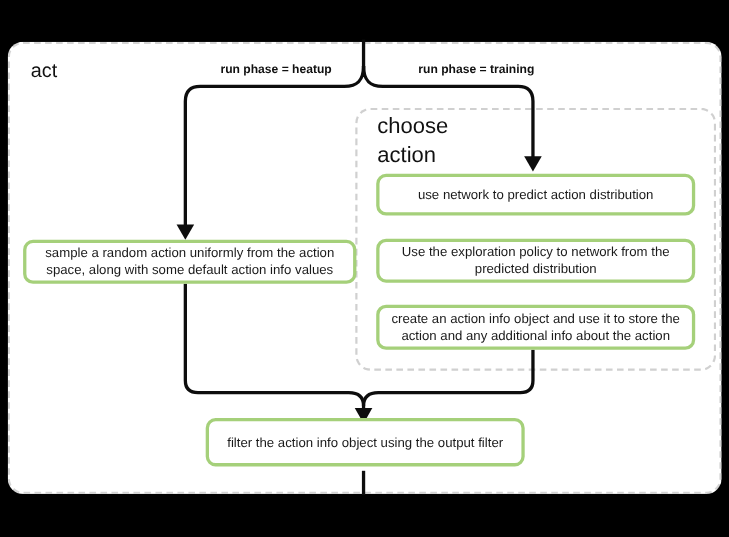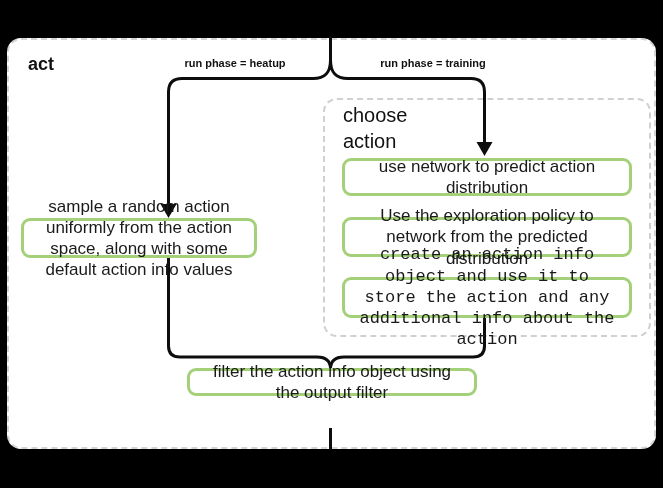--- a/index.html
+++ b/index.html
@@ -12,28 +12,28 @@
   
   .panel{
     position:absolute;left:7px;top:38px;width:649px;height:411px;
     background:#ffffff;
     border:2px dashed #d4d4d4;
     border-radius:14px;
     box-sizing:border-box;
   }
   .diagram-title{
     position:absolute;left:28px;top:54px;
-    font-size:18px;font-weight:bold;color:#111;
+    font-size:18px;font-weight:normal;color:#111;
   }
   .branch-label{
     position:absolute;top:57px;width:130px;
     font-size:11px;font-weight:bold;text-align:center;color:#111;
     white-space:nowrap;
   }
-  .branch-label.heatup{left:170px;}
+  .branch-label.heatup{left:186px;}
   .branch-label.training{left:368px;}
   
   .group{
     position:absolute;left:323px;top:98px;width:328px;height:239px;
     background:#ffffff;
     border:2px dashed #d0d0d0;
     border-radius:14px;
     box-sizing:border-box;
   }
   .group-title{
@@ -42,28 +42,28 @@
   }
   
   .node{
     position:absolute;
     background:#ffffff;
     border:3px solid #a5d07a;
     border-radius:9px;
     box-sizing:border-box;
     display:flex;align-items:center;justify-content:center;
     text-align:center;
-    font-size:17px;line-height:1.25;color:#1a1a1a;
+    font-size:12px;line-height:1.25;color:#1a1a1a;
     padding:2px 10px;
   }
-  .node.sample{left:21px;top:218px;width:236px;height:40px;}
+  .node.sample{left:21px;top:218px;width:303px;height:40px;}
   .node.network{left:342px;top:158px;width:290px;height:38px;}
   .node.explore{left:342px;top:217px;width:290px;height:40px;}
-  .node.create{left:342px;top:277px;width:290px;height:41px;font-family:Liberation Mono, monospace;}
-  .node.filter{left:187px;top:368px;width:290px;height:28px;}
+  .node.create{left:342px;top:277px;width:290px;height:41px;}
+  .node.filter{left:187px;top:380px;width:290px;height:44px;}
   
   svg.connectors{
     position:absolute;left:0;top:0;width:663px;height:488px;
     pointer-events:none;
   }
   svg.connectors path{stroke:#0d0d0d;stroke-width:3;fill:none;}
   svg.connectors polygon{fill:#0d0d0d;stroke:none;}
 </style>
 </head>
 <body>

